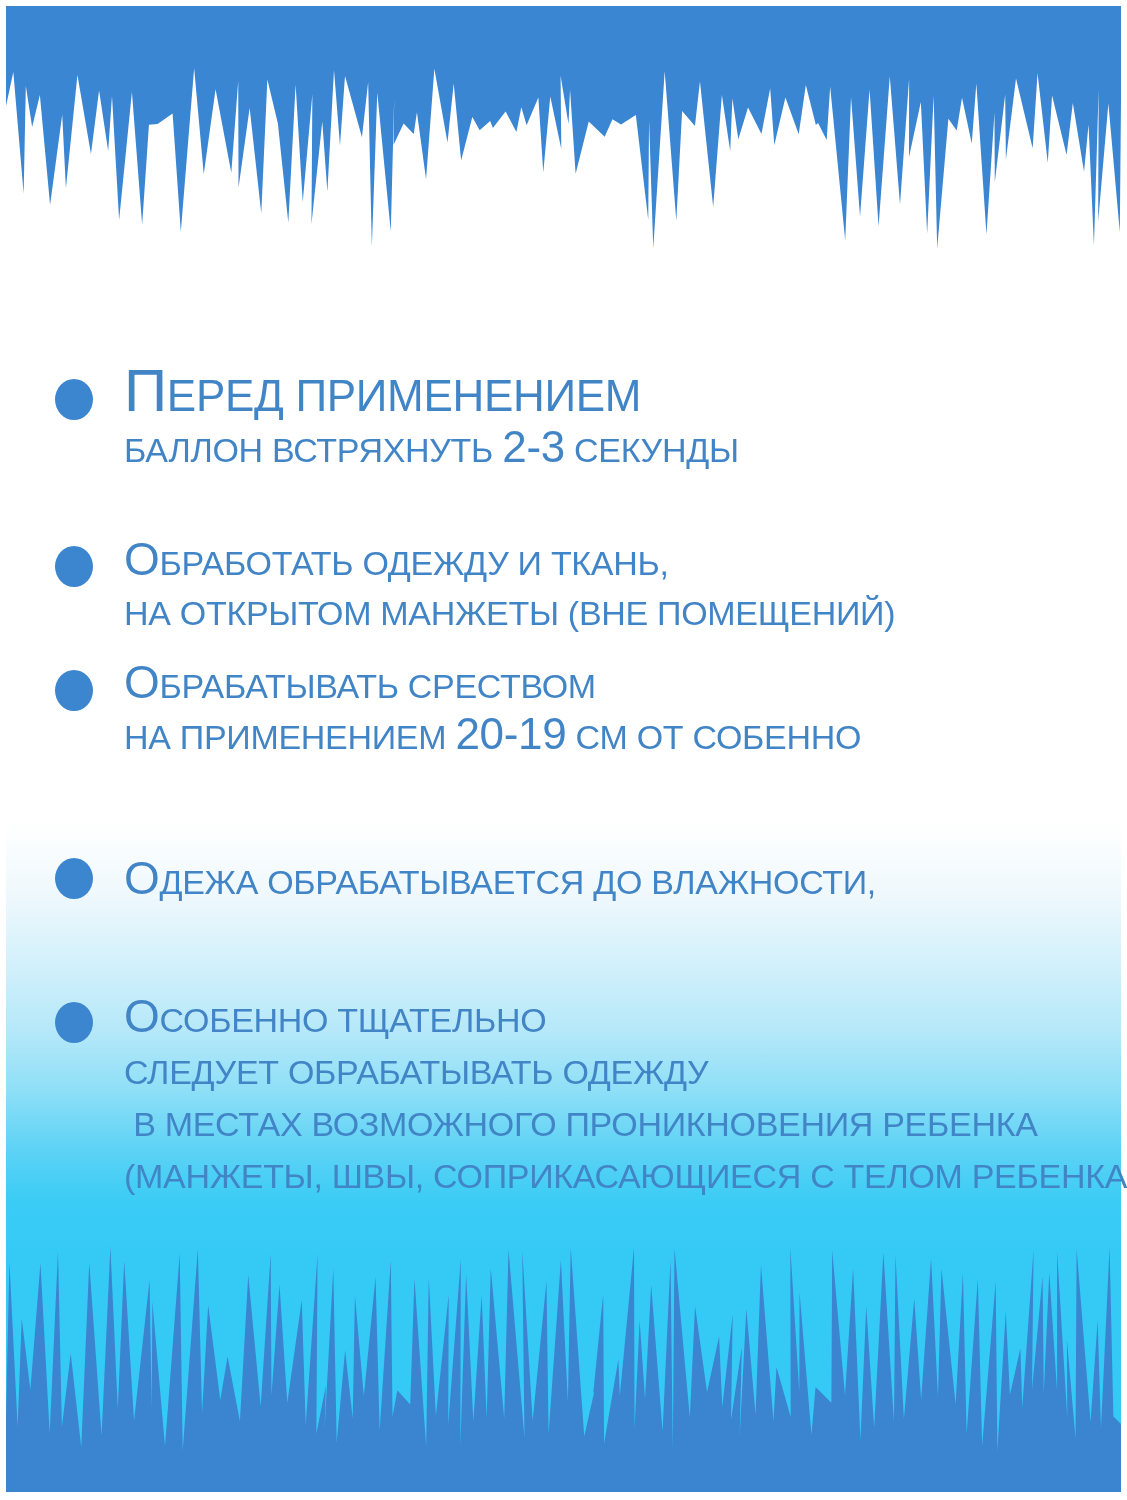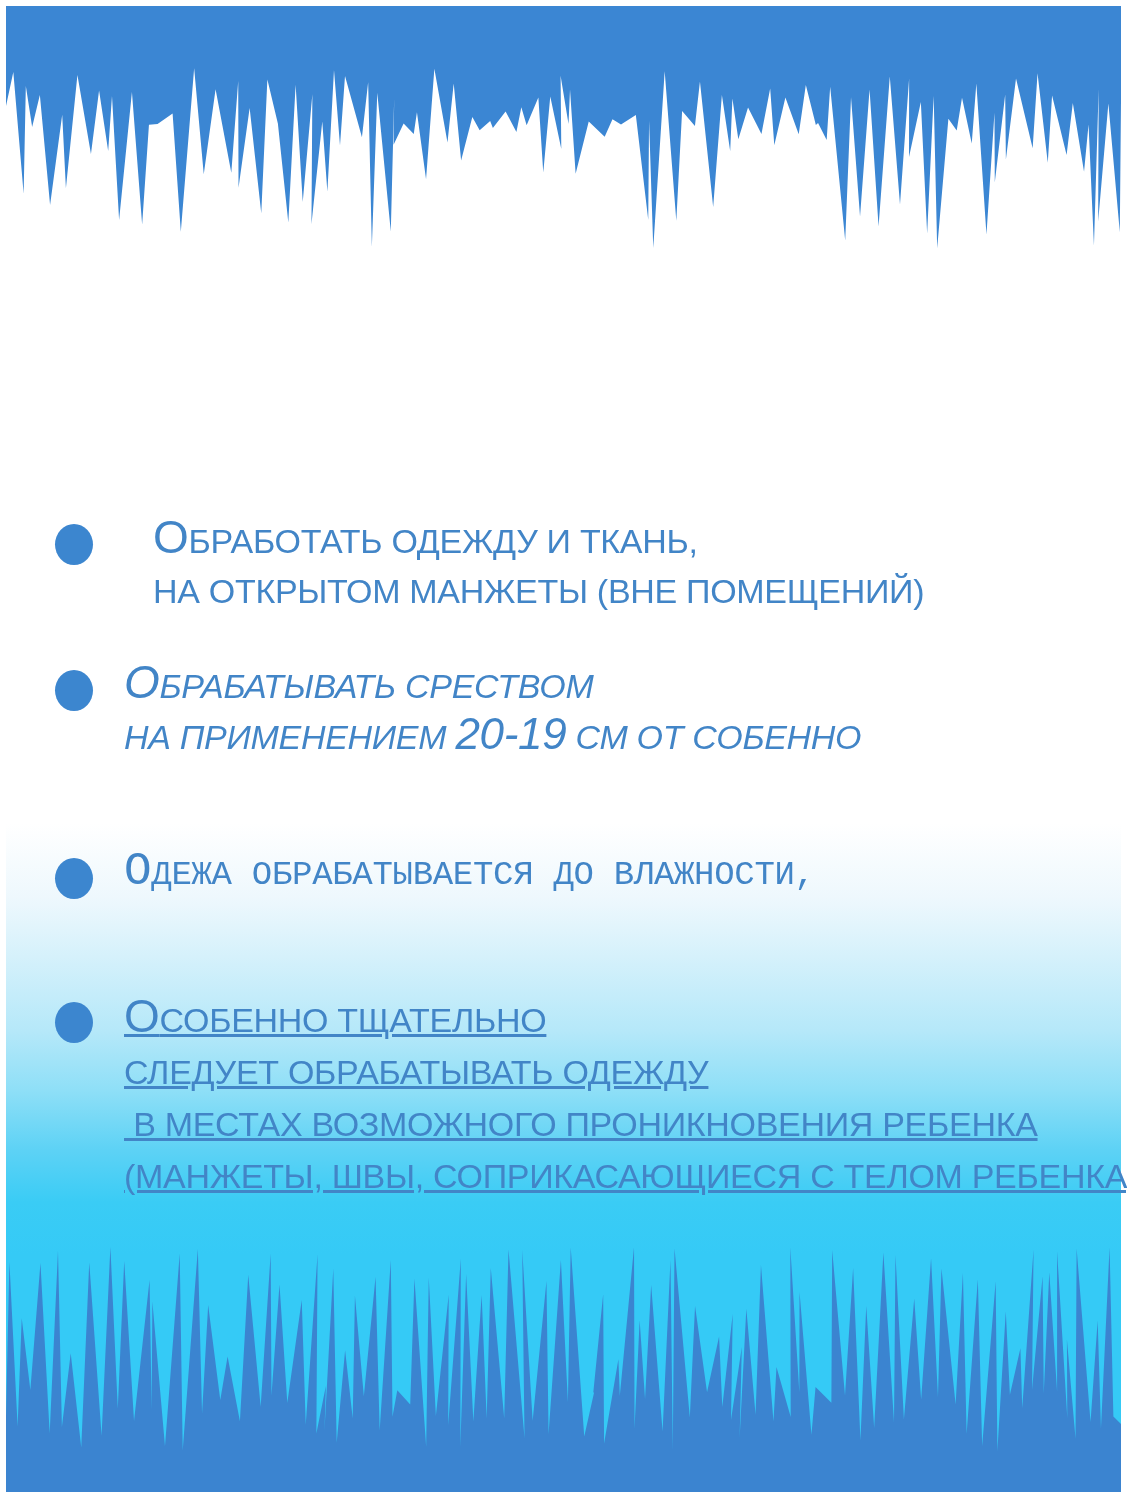--- a/index.html
+++ b/index.html
@@ -50,44 +50,51 @@
     letter-spacing:-0.3px;
     white-space:pre;
   }
   .lead { font-size:46px; }
   .num  { font-size:44px; }
   .item-1 .dot { margin-top:16px; }
   .item-1 .line-1 { font-size:44px; line-height:56px; }
   .item-1 .line-1 .lead { font-size:60px; }
   .item-1 .line-2 { line-height:46px; }
   .item-2 .line { line-height:50px; }
-  .item-3 .line { line-height:48px;font-style:italic; }
-  .item-4 .line { line-height:52px;font-family:Liberation Mono, monospace; }
+  .item-3 .line { line-height:48px; }
+  .item-4 .line { line-height:64px; }
   .item-5 .line { line-height:52px; }
   .item-1 { top:363px; }
-  .item-2 { top:512px;gap:29px; }
+  .item-2 { top:534px; }
   .item-3 { top:658px; }
   .item-4 { top:846px; }
-  .item-5 { top:990px;text-decoration:underline; }
+  .item-5 { top:990px; }
 </style>
 </head>
 <body>
 
 <div class="page">
 
   <div class="bg-gradient"></div>
 
   <svg class="top-grass" viewBox="0 0 1113 248" preserveAspectRatio="none">
     <path id="top-grass-path" d="M0,0 L1113,0 L1113,95 L1111.8,226.2 L1100.4,97.5 L1090.2,215.4 L1090.7,82.9 L1086.0,239.8 L1080.6,118.4 L1076.1,165.7 L1064.9,97.1 L1058.7,149.0 L1044.2,89.5 L1039.9,156.8 L1029.7,67.3 L1024.8,142.2 L1008.2,72.4 L998.1,153.4 L997.4,88.5 L987.0,176.4 L986.7,106.8 L978.7,228.6 L968.6,77.4 L964.0,137.5 L954.3,91.7 L949.0,124.5 L940.7,112.7 L929.5,242.3 L926.0,90.1 L919.5,227.5 L913.2,96.1 L901.4,150.9 L901.5,72.4 L892.4,198.6 L882.2,70.4 L871.0,220.4 L862.0,83.5 L852.5,210.5 L843.5,91.2 L837.7,234.5 L822.7,80.8 L819.2,134.1 L810.6,117.1 L808.4,119.1 L798.4,79.0 L791.3,128.3 L778.0,91.5 L766.9,139.2 L762.8,82.4 L754.1,127.9 L740.7,101.4 L731.0,133.3 L725.1,92.4 L722.9,145.2 L714.6,89.0 L705.9,200.9 L692.7,75.4 L687.7,120.0 L674.9,105.1 L669.1,214.8 L657.5,65.3 L646.1,242.0 L641.9,114.8 L641.1,214.0 L628.7,109.1 L613.9,118.4 L605.4,113.3 L597.6,130.8 L581.7,115.6 L568.6,167.8 L563.0,83.6 L561.5,118.1 L553.6,69.8 L554.3,143.1 L543.3,90.5 L536.3,166.5 L531.4,91.4 L519.7,119.3 L514.4,101.3 L509.5,126.0 L498.7,105.4 L486.0,122.0 L483.3,114.9 L472.8,124.2 L465.5,111.0 L454.3,154.4 L446.9,77.6 L440.7,136.5 L427.6,62.8 L419.3,173.2 L410.2,106.3 L407.0,127.9 L396.9,117.4 L386.9,138.7 L387.5,92.1 L384.1,225.5 L370.6,86.8 L365.2,240.9 L361.5,76.2 L355.3,131.3 L338.4,69.9 L333.4,139.4 L327.4,63.9 L320.8,185.7 L315.7,115.6 L304.9,218.2 L305.8,88.3 L296.2,195.9 L289.1,78.8 L281.8,216.5 L271.5,118.5 L271.5,118.1 L260.9,73.5 L254.8,207.2 L243.2,102.1 L232.1,181.8 L231.8,75.1 L224.9,166.7 L209.2,83.3 L197.4,168.2 L187.8,62.2 L174.5,225.8 L166.3,107.5 L151.3,118.0 L142.7,118.8 L135.9,218.6 L125.7,86.0 L112.9,214.0 L105.8,90.0 L102.0,144.9 L92.9,84.6 L84.8,147.9 L71.3,69.0 L59.8,182.3 L56.1,108.7 L44.0,199.1 L33.8,89.0 L26.1,121.0 L19.8,80.0 L17.6,187.8 L7.3,66.0 L0,100 Z" fill="#3b86d3"></path>
   </svg>
 
   <svg class="bottom-grass" viewBox="0 0 1113 253" preserveAspectRatio="none">
     <path id="bottom-grass-path" d="M0,253 L0,178 L3.4,23.0 L11.6,187.6 L15.7,79.2 L24.3,151.0 L34.4,24.1 L43.6,194.4 L51.9,11.8 L55.8,187.9 L64.6,114.3 L75.1,208.5 L83.1,23.4 L95.4,196.7 L104.2,8.0 L111.6,169.6 L118.0,22.0 L127.8,182.0 L143.3,40.9 L145.4,170.5 L146.1,62.4 L158.7,207.2 L173.4,14.6 L176.4,211.6 L191.5,9.9 L195.7,174.6 L201.8,66.1 L213.9,161.0 L221.2,117.6 L233.5,182.3 L241.8,35.8 L254.2,167.7 L264.2,14.6 L265.0,156.5 L273.0,45.4 L280.8,164.1 L295.2,61.0 L299.2,185.8 L311.0,15.2 L309.8,194.4 L319.3,147.1 L317.9,192.1 L326.7,29.6 L330.1,203.8 L338.5,111.2 L346.1,179.4 L348.3,56.8 L357.2,157.3 L368.9,37.8 L373.0,191.5 L384.1,20.9 L385.8,177.7 L390.6,151.3 L403.5,165.6 L407.7,39.5 L419.4,207.7 L422.0,38.8 L429.1,177.1 L441.9,55.8 L441.4,186.1 L454.0,19.7 L453.5,207.4 L459.3,35.1 L466.5,182.6 L474.8,55.9 L479.8,179.6 L483.9,29.1 L497.3,179.3 L501.6,10.4 L517.6,199.4 L515.3,11.0 L525.7,181.7 L539.5,42.0 L541.6,195.1 L553.9,21.1 L560.9,163.2 L563.7,8.4 L577.2,197.4 L586.9,153.9 L586.3,153.0 L596.1,55.2 L597.0,204.4 L611.3,120.3 L612.7,156.8 L626.9,8.1 L627.4,189.7 L632.5,81.2 L637.9,160.0 L644.0,46.0 L655.4,192.5 L663.3,20.9 L665.6,211.2 L667.3,9.2 L682.6,178.4 L687.8,67.0 L699.8,153.3 L711.8,97.6 L715.0,168.0 L725.4,75.1 L723.7,181.0 L734.5,108.1 L732.3,198.9 L739.0,69.7 L748.2,175.8 L753.6,26.1 L766.1,182.5 L769.1,128.1 L783.3,178.1 L782.9,8.2 L791.9,153.2 L792.1,53.1 L804.0,195.8 L808.1,148.1 L823.9,163.8 L824.7,11.0 L837.5,156.6 L845.6,29.1 L852.9,201.3 L858.7,67.1 L866.6,189.1 L875.8,13.6 L886.4,183.3 L887.9,16.0 L896.3,180.5 L906.6,59.4 L913.5,160.5 L923.4,19.3 L930.3,157.9 L933.8,29.5 L947.9,165.6 L955.2,34.1 L958.9,194.8 L970.1,40.2 L974.4,206.9 L987.9,42.3 L989.6,211.9 L998.0,72.4 L1002.1,155.8 L1012.6,109.3 L1014.4,169.2 L1025.7,10.6 L1024.2,150.7 L1034.7,37.3 L1035.9,154.3 L1041.4,33.2 L1049.2,152.4 L1049.2,12.2 L1059.4,179.2 L1059.0,100.3 L1067.6,199.7 L1068.7,9.5 L1082.6,182.9 L1089.7,81.6 L1093.0,189.6 L1101.6,8.2 L1105.4,177.5 L1113,185 L1113,253 Z" fill="#3b84d0"></path>
   </svg>
 
+  <div class="item item-1">
+    <div class="dot"></div>
+    <div class="txt">
+      <div class="line line-1"><span class="lead">П</span><span>ЕРЕД ПРИМЕНЕНИЕМ</span></div>
+      <div class="line line-2"><span>БАЛЛОН ВСТРЯХНУТЬ </span><span class="num">2-3</span><span> СЕКУНДЫ</span></div>
+    </div>
+  </div>
 
   <div class="item item-2">
     <div class="dot"></div>
     <div class="txt">
       <div class="line"><span class="lead">О</span><span>БРАБОТАТЬ ОДЕЖДУ И ТКАНЬ,</span></div>
       <div class="line"><span>НА ОТКРЫТОМ МАНЖЕТЫ (ВНЕ ПОМЕЩЕНИЙ)</span></div>
     </div>
   </div>
 
   <div class="item item-3">

